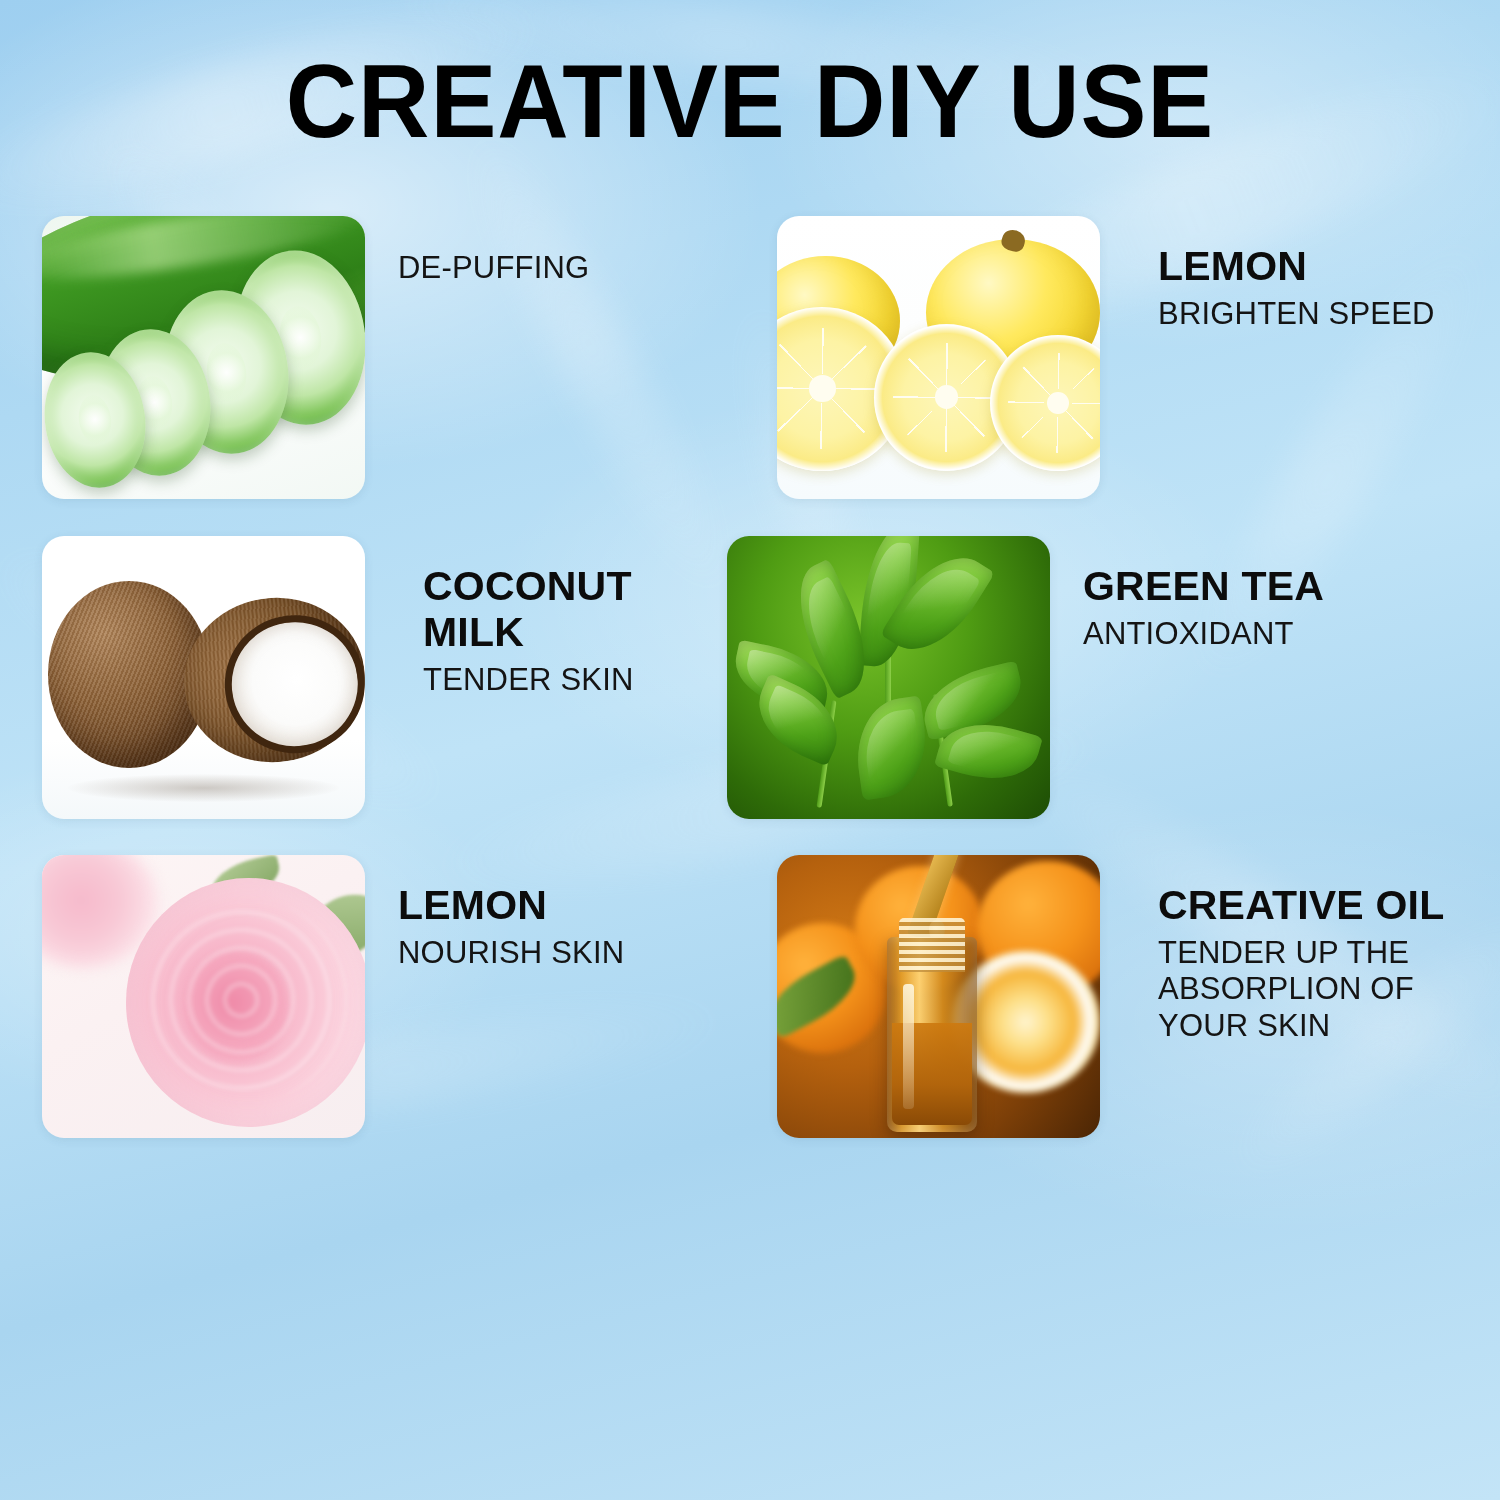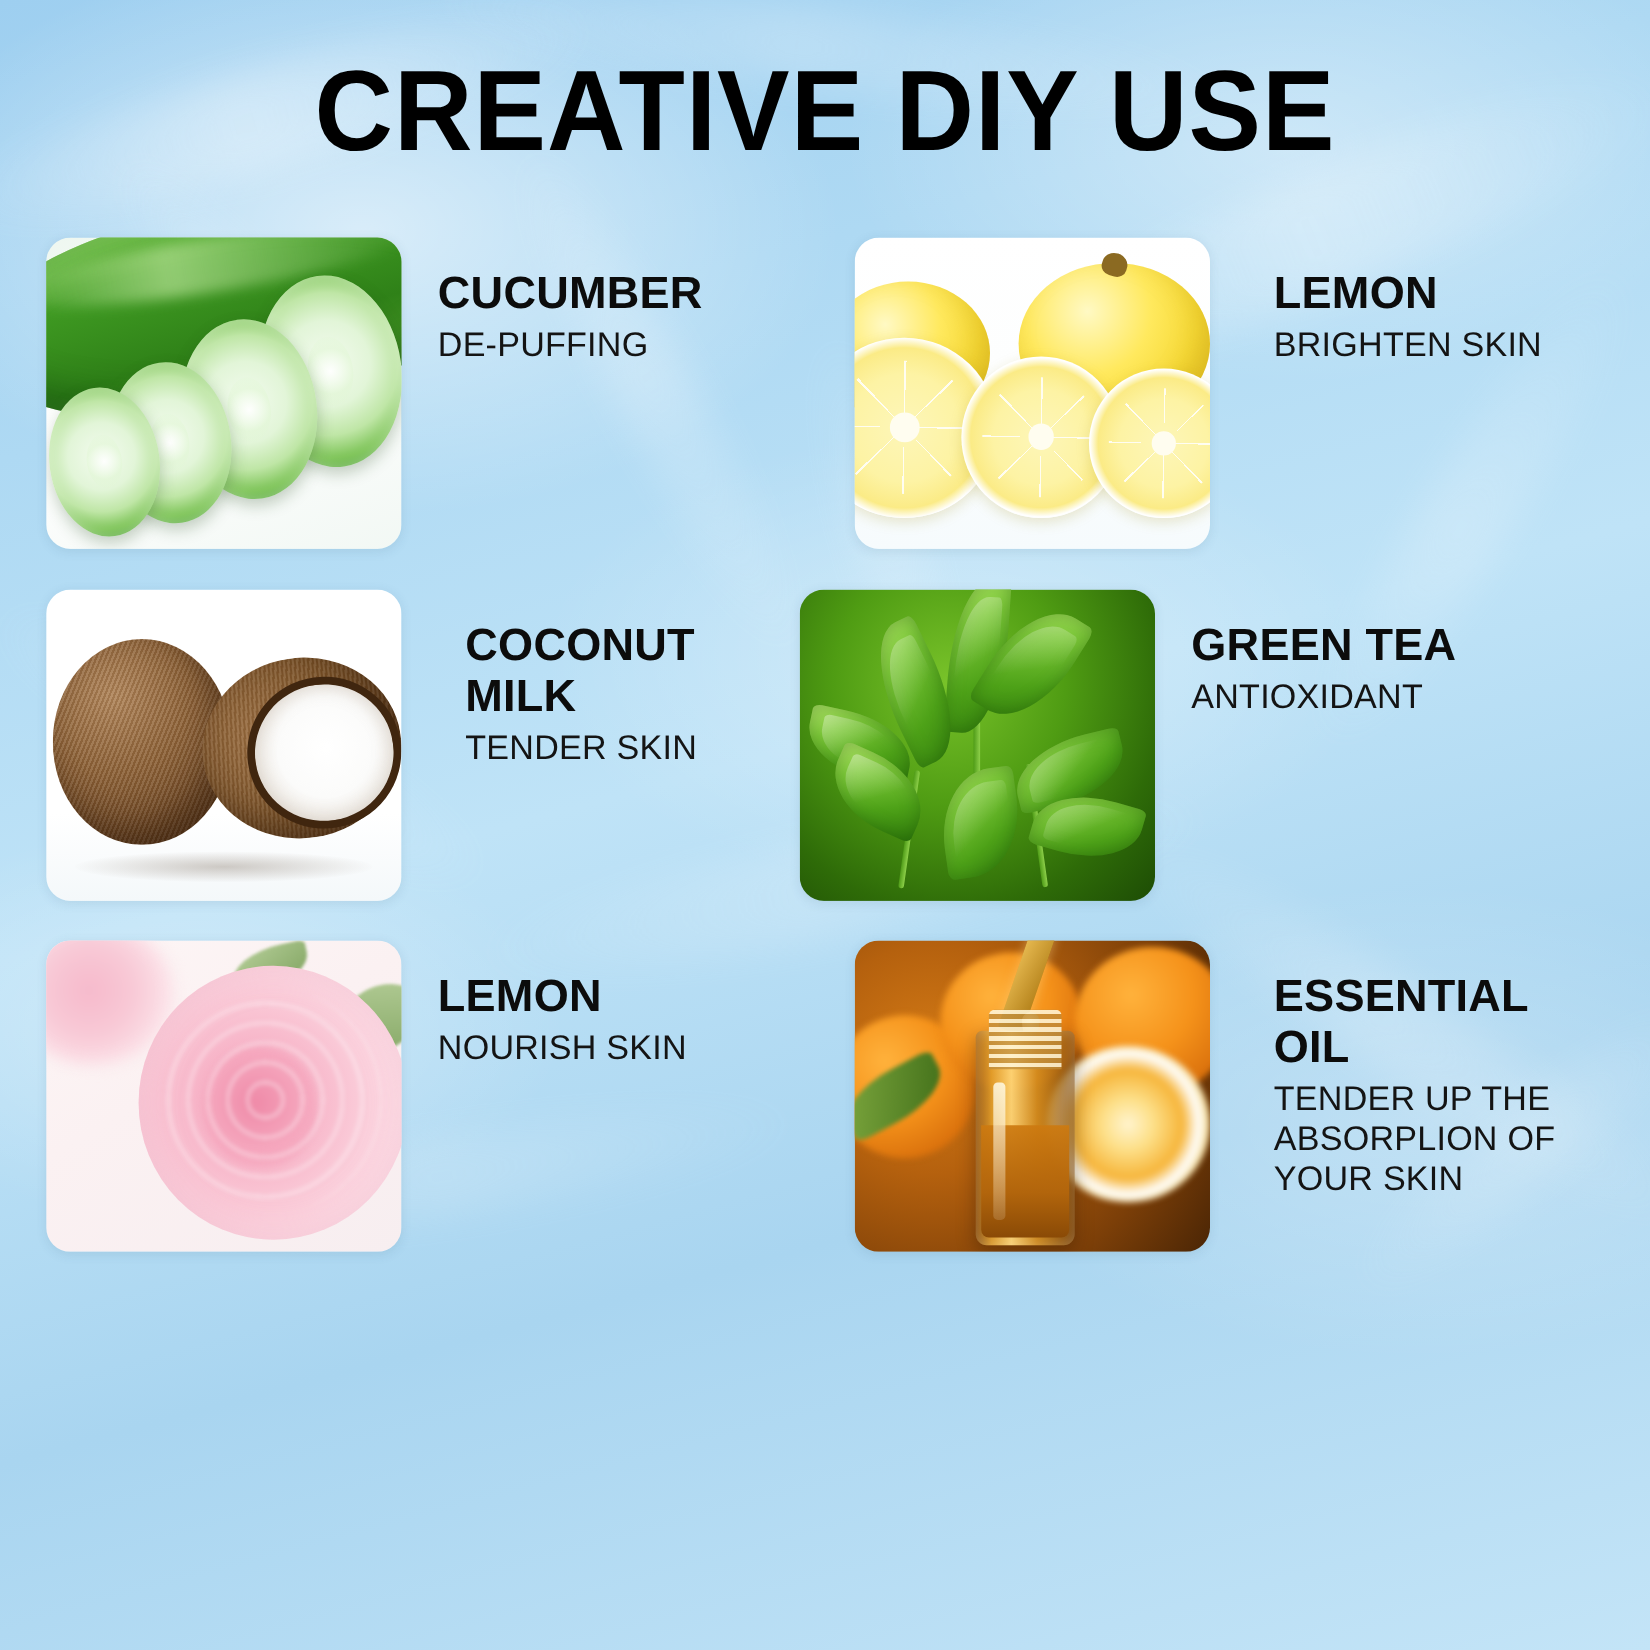--- a/index.html
+++ b/index.html
@@ -465,21 +465,20 @@
         <div class="thumb">
           <div class="art art-cucumber">
             <div class="cuke-body"></div>
             <div class="slice sl1"></div>
             <div class="slice sl2"></div>
             <div class="slice sl3"></div>
             <div class="slice sl4"></div>
           </div>
         </div>
         <div class="labels">
-          <p class="name">CUCUMBER</p>
           <p class="benefit">DE-PUFFING</p>
         </div>
       </div>
 
       <div class="cell right">
         <div class="thumb">
           <div class="art art-lemon">
             <div class="lemon-whole lw1"></div>
             <div class="lemon-whole lw2"></div>
             <div class="lemon-slice ls1">
@@ -491,21 +490,21 @@
                 <div class="core"></div>
               </div>
             <div class="lemon-slice ls3">
                 <div class="veins"></div>
                 <div class="core"></div>
               </div>
           </div>
         </div>
         <div class="labels">
           <p class="name">LEMON</p>
-          <p class="benefit">BRIGHTEN SKIN</p>
+          <p class="benefit">BRIGHTEN SPEED</p>
         </div>
       </div>
 
     </div>
 
     <div class="rowgap-1"></div>
 
     <div class="row">
 
       <div class="cell right">
@@ -578,21 +577,21 @@
             <div class="dropper"></div>
             <div class="droplet"></div>
             <div class="bottle">
               <div class="neck"></div>
               <div class="liquid"></div>
               <div class="hl"></div>
             </div>
           </div>
         </div>
         <div class="labels">
-          <p class="name">ESSENTIAL OIL</p>
+          <p class="name">CREATIVE OIL</p>
           <p class="benefit">TENDER UP THE ABSORPLION OF YOUR SKIN</p>
         </div>
       </div>
 
     </div>
 
   </div>
 
 
 </div>

